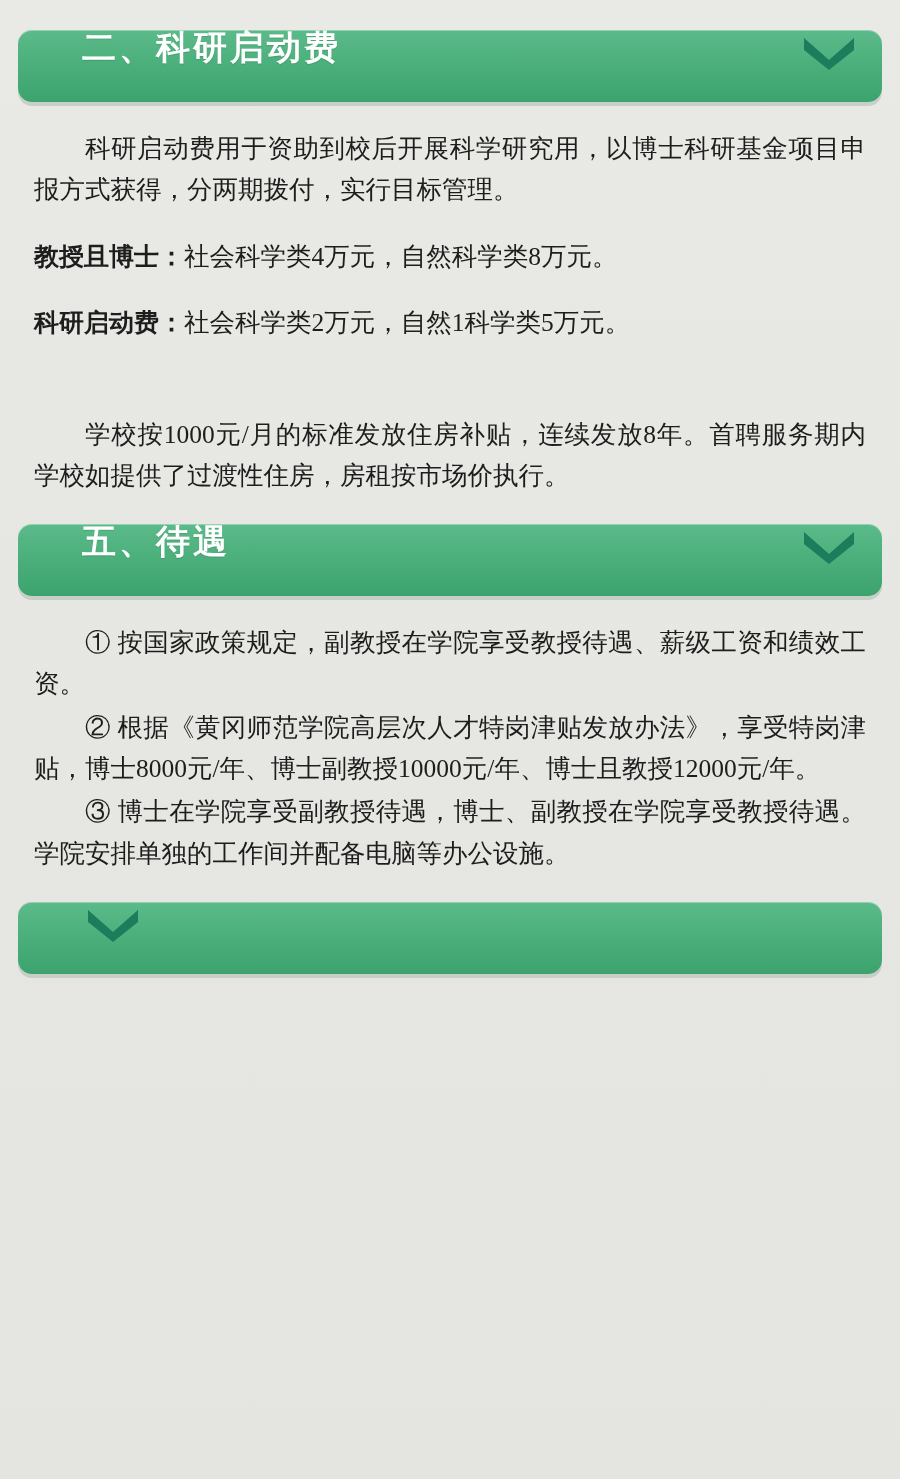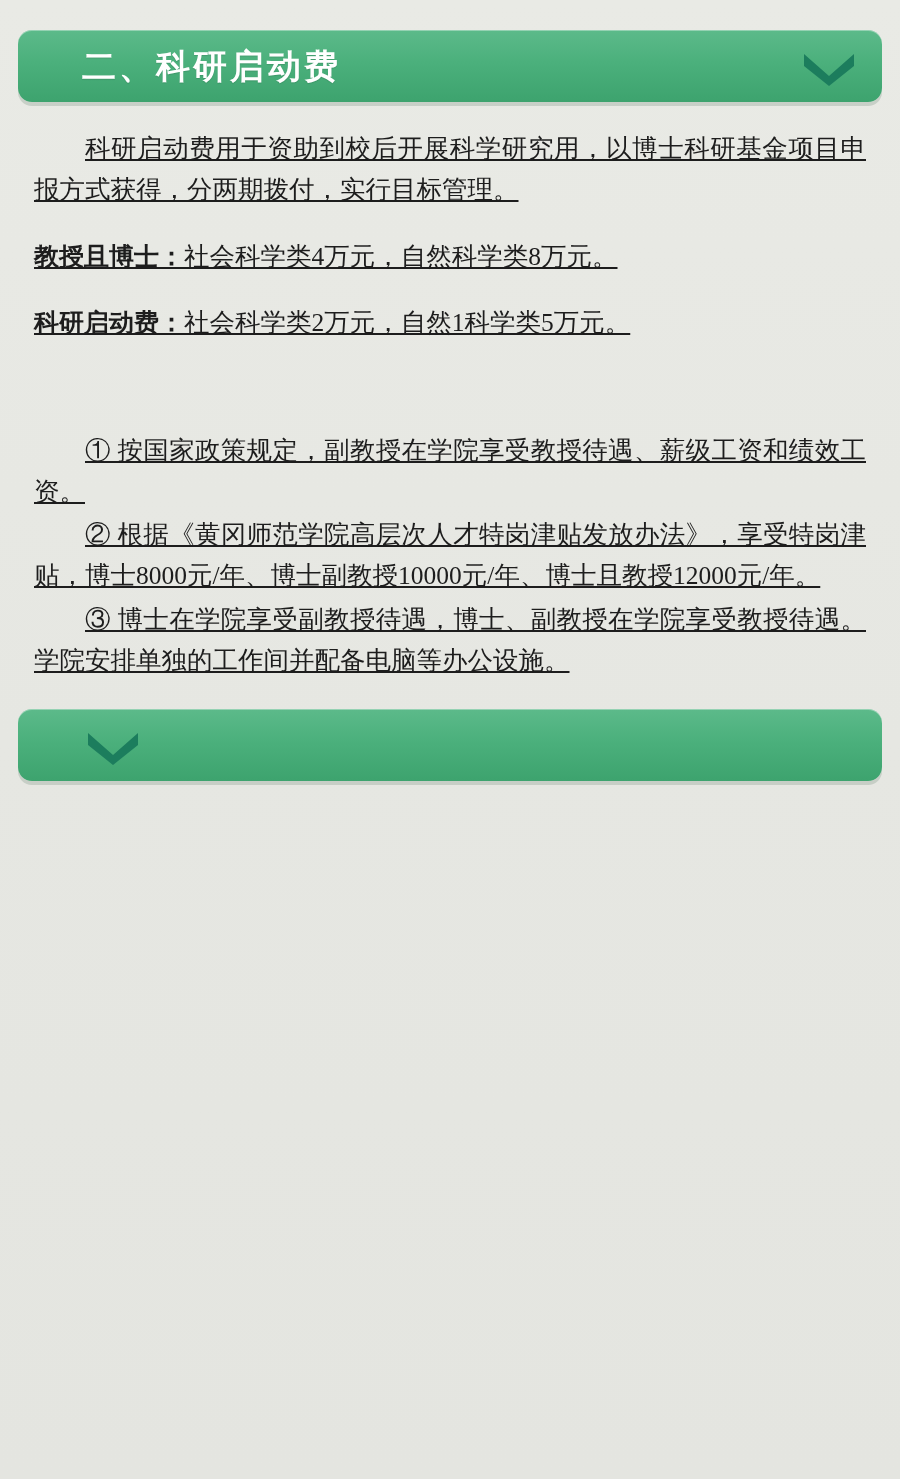--- a/index.html
+++ b/index.html
@@ -26,21 +26,21 @@
     margin-bottom: 0;
   }
   
   .bar {
     position: relative;
     height: 72px;
     border-radius: 14px;
     background: linear-gradient(180deg, #5cba8a 0%, #4bb07c 45%, #3da36e 100%);
     box-shadow: 0 4px 0 0 rgba(140,160,145,0.35), inset 0 1px 0 rgba(255,255,255,0.35);
     display: flex;
-    align-items: center;
+    align-items: flex-start;
     padding: 0 22px 0 64px;
     box-sizing: border-box;
   }
   .bar::after {
     content: "";
     position: absolute;
     left: 10px;
     right: 10px;
     bottom: -7px;
     height: 14px;
@@ -73,21 +73,20 @@
   .chevron svg {
     display: block;
   }
   .body-text {
     padding: 26px 16px 10px 16px;
     font-size: 25.5px;
     line-height: 1.62;
     color: #1d1d1d;
     text-align: justify;
     font-family: "Liberation Serif", "DejaVu Serif", serif;
-    text-decoration: underline;
   }
   .para {
     text-indent: 2em;
     margin: 0 0 2px 0;
   }
   .para.noindent {
     text-indent: 0;
     margin-top: 25px;
   }
   .lbl {
@@ -117,24 +116,35 @@
       <p class="para">科研启动费用于资助到校后开展科学研究用，以博士科研基金项目申报方式获得，分两期拨付，实行目标管理。</p>
       <p class="para noindent"><span class="lbl">教授且博士：</span><span>社会科学类4万元，自然科学类8万元。</span></p>
       <p class="para noindent"><span class="lbl">科研启动费：</span><span>社会科学类2万元，自然1科学类5万元。</span></p>
     </div>
   </div>
 
   <div class="spacer-sm"></div>
 
   <div class="spacer-sm"></div>
   <div class="section">
+    <div class="body-text">
+      <p class="para">学校按1000元/月的标准发放住房补贴，连续发放8年。首聘服务期内学校如提供了过渡性住房，房租按市场价执行。</p>
+    </div>
   </div>
 
   <div class="spacer-sm"></div>
   <div class="section">
+    <div class="bar">
+      <div class="bar-title">五、待遇</div>
+      <div class="chevron">
+        <svg width="62" height="40" viewBox="0 0 62 40">
+            <path d="M6 8 L31 30 L56 8 L56 20 L31 40 L6 20 Z" fill="#1c7d5d"></path>
+          </svg>
+      </div>
+    </div>
     <div class="body-text">
       <p class="para">① 按国家政策规定，副教授在学院享受教授待遇、薪级工资和绩效工资。</p>
       <p class="para">② 根据《黄冈师范学院高层次人才特岗津贴发放办法》，享受特岗津贴，博士8000元/年、博士副教授10000元/年、博士且教授12000元/年。</p>
       <p class="para">③ 博士在学院享受副教授待遇，博士、副教授在学院享受教授待遇。学院安排单独的工作间并配备电脑等办公设施。</p>
     </div>
   </div>
 
   <div class="spacer-sm"></div>
   <div class="section">
     <div class="bar">

